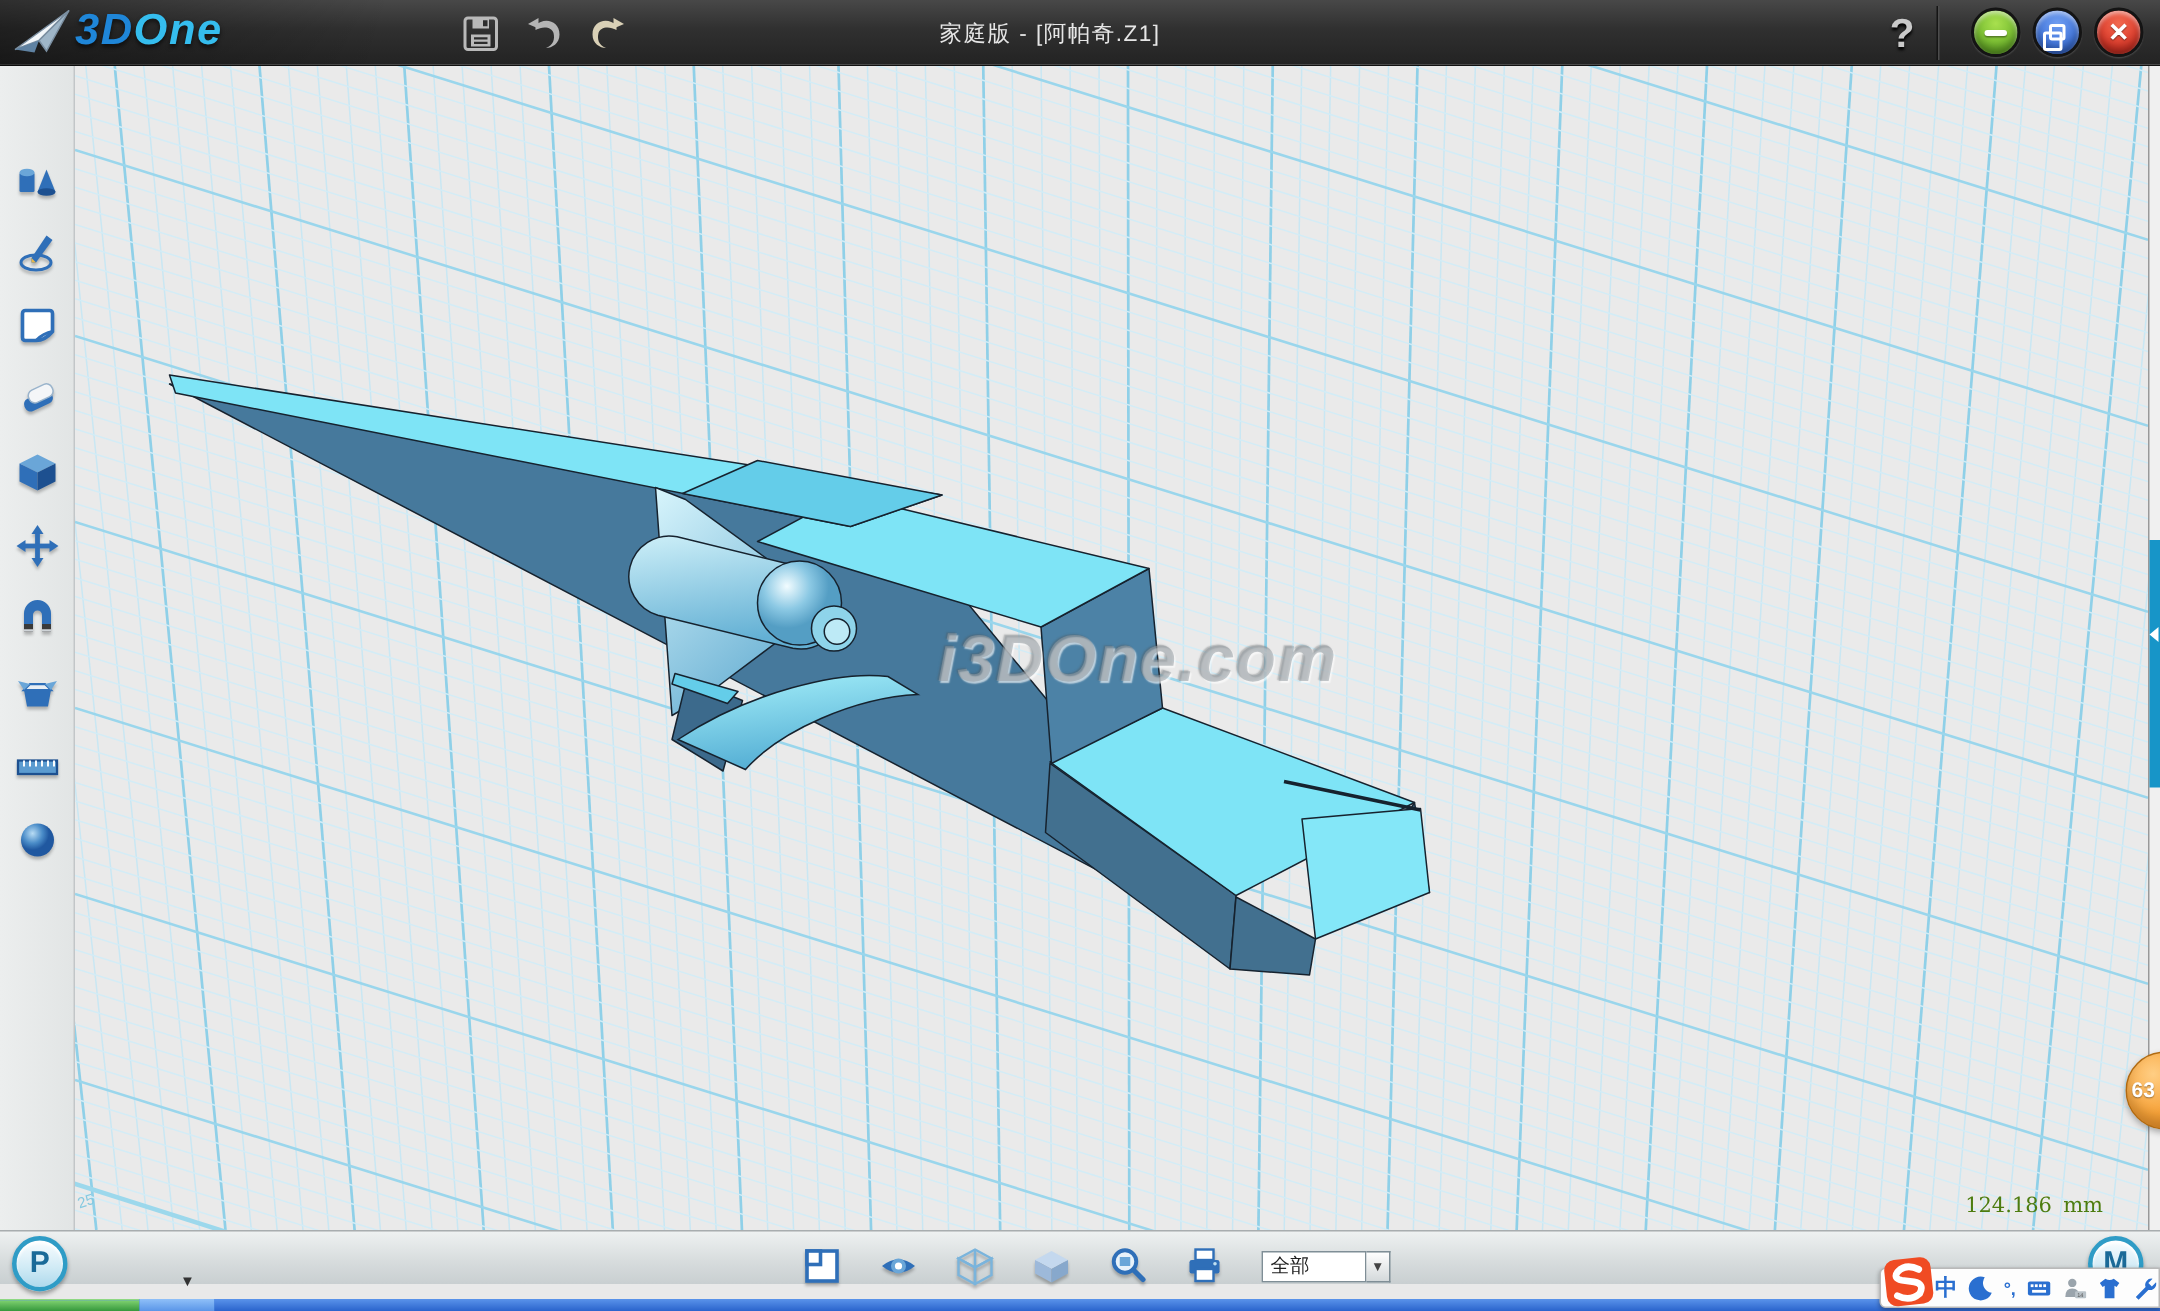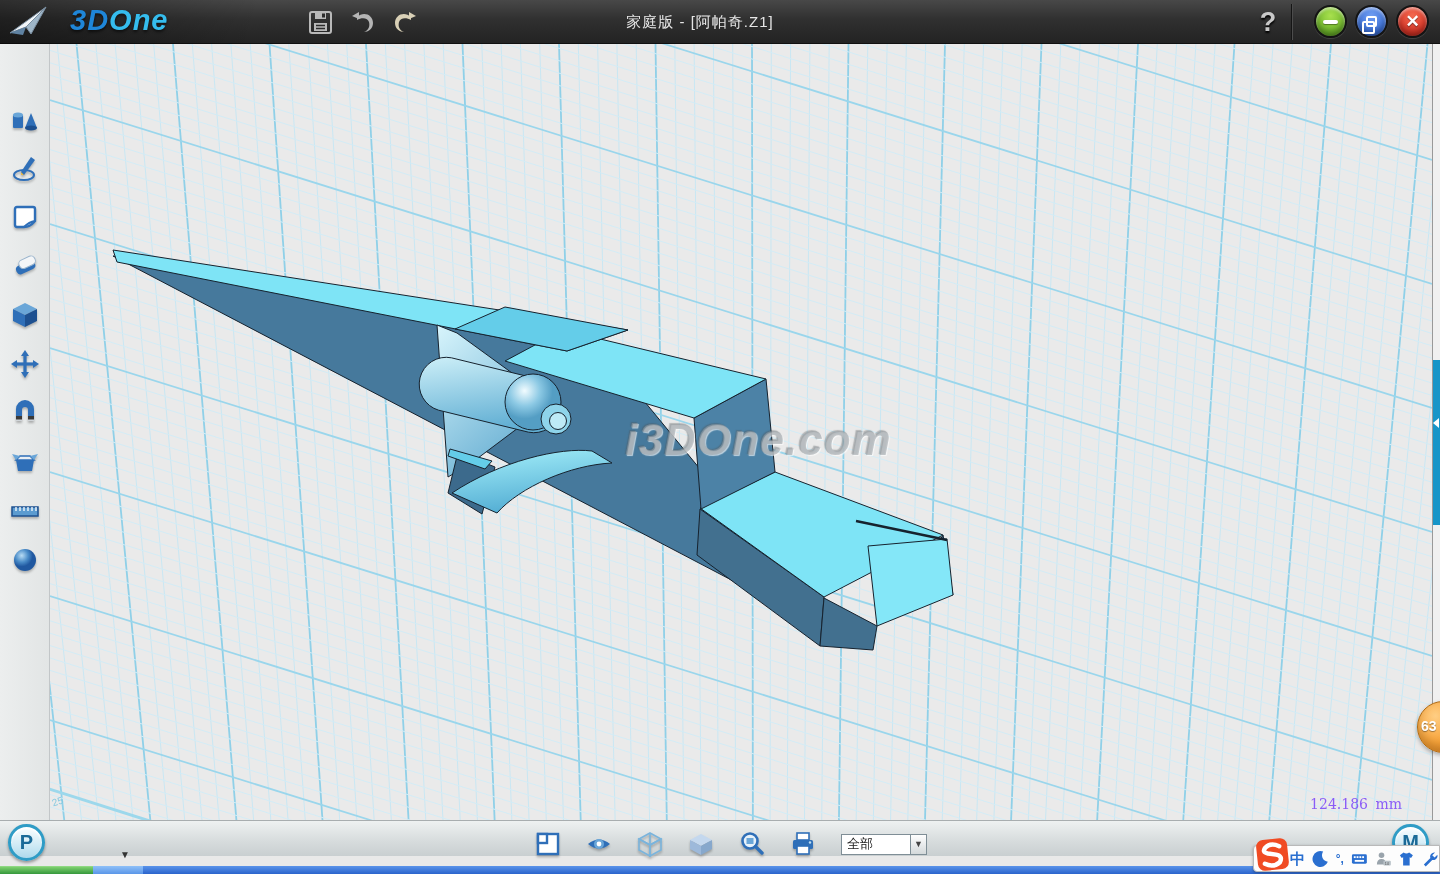--- a/index.html
+++ b/index.html
@@ -4,21 +4,21 @@
 <style>
   * { margin:0; padding:0; box-sizing:border-box; }
   html,body { width:1440px; height:874px; overflow:hidden; font-family:"Liberation Sans", sans-serif; background:#e9e9e9; }
   #app { position:relative; width:1440px; height:874px; }
 
   
   #titlebar { position:absolute; left:0; top:0; width:1440px; height:44px;
     background:linear-gradient(#484848,#303030 45%,#232323); border-bottom:1px solid #111; }
   #titlebar .swoosh { position:absolute; left:0; top:0; width:300px; height:44px;
     background:linear-gradient(100deg, rgba(0,0,0,.35), rgba(0,0,0,0) 85%); }
-  #logo { position:absolute; left:8px; top:4px; display:flex; align-items:center; gap:22px; }
+  #logo { position:absolute; left:8px; top:4px; display:flex; align-items:center; gap:2px; }
   #logo .brand { font-size:29px; font-weight:bold; font-style:italic; letter-spacing:1px;
     text-shadow:0 2px 3px rgba(0,0,0,.6); }
   #logo .brand .b1 { color:#1f86d8; } #logo .brand .b2 { color:#35bdee; }
   .tb-btn { position:absolute; top:8px; width:30px; height:28px; display:flex; align-items:center; justify-content:center; cursor:pointer; }
   #win-title { position:absolute; left:480px; top:0; width:440px; height:44px; display:flex; align-items:center; justify-content:center;
     color:#e6e6e6; font-size:15px; letter-spacing:1px; }
   #help-q { position:absolute; left:1252px; top:4px; width:32px; height:36px; color:#c9c9c9; font-size:27px; font-weight:bold;
     display:flex; align-items:center; justify-content:center; text-shadow:0 2px 2px #000; cursor:pointer; }
   #tb-divider { position:absolute; left:1292px; top:4px; width:1px; height:36px; background:#4c4c4c; box-shadow:-1px 0 0 #151515; }
   .winctl { position:absolute; top:5px; width:33px; height:33px; border-radius:50%; border:2px solid #141414;
@@ -38,21 +38,21 @@
   .side-icon { position:absolute; left:10px; width:30px; height:30px; cursor:pointer;
     filter:drop-shadow(0 2px 1px rgba(0,0,0,.25)); }
 
   
   #canvas { position:absolute; left:50px; top:44px; width:1382px; height:776px; background:#eaeaea; overflow:hidden; }
   #gridsvg, #modelsvg { position:absolute; left:0; top:0; }
   #watermark { position:absolute; left:575px; top:371px; width:300px; font-size:44px; font-weight:bold; font-style:italic;
     letter-spacing:1px; color:rgba(150,156,162,.55);
     text-shadow:1px 1px 1px rgba(255,255,255,.65), -1px -1px 1px rgba(80,85,90,.35); pointer-events:none; }
   #scale-label { position:absolute; left:2px; top:752px; font-size:10px; color:#85c9e0; transform:rotate(-18deg); }
-  #measure { position:absolute; right:30px; top:752px; font-family:"DejaVu Serif", serif; font-size:14px; color:#8b5cf6; word-spacing:3px; }
+  #measure { position:absolute; right:30px; top:752px; font-family:"DejaVu Serif", serif; font-size:14px; color:#4d7c0f; word-spacing:3px; }
 
   
   #right-gutter { position:absolute; left:1432px; top:44px; width:8px; height:776px; background:#f0f0f0; border-left:1px solid #999; }
   #side-tab { position:absolute; left:1433px; top:360px; width:7px; height:165px; background:#1795c8; cursor:pointer; }
   #side-tab .tri { position:absolute; left:0px; top:58px; width:0; height:0;
     border-top:5px solid transparent; border-bottom:5px solid transparent; border-right:6px solid #fff; }
   #float-ball { position:absolute; left:1417px; top:701px; width:52px; height:52px; border-radius:50%;
     background:radial-gradient(circle at 35% 28%, #ffce84, #f7a238 55%, #e8851b); border:1px solid #b06a12;
     box-shadow:inset 0 -6px 8px rgba(0,0,0,.18), 0 2px 4px rgba(0,0,0,.3); cursor:pointer; }
   #float-ball .num { position:absolute; left:3px; top:16px; color:#fff; font-size:14px; font-weight:bold; text-shadow:0 1px 1px rgba(0,0,0,.4);text-align:center; }

